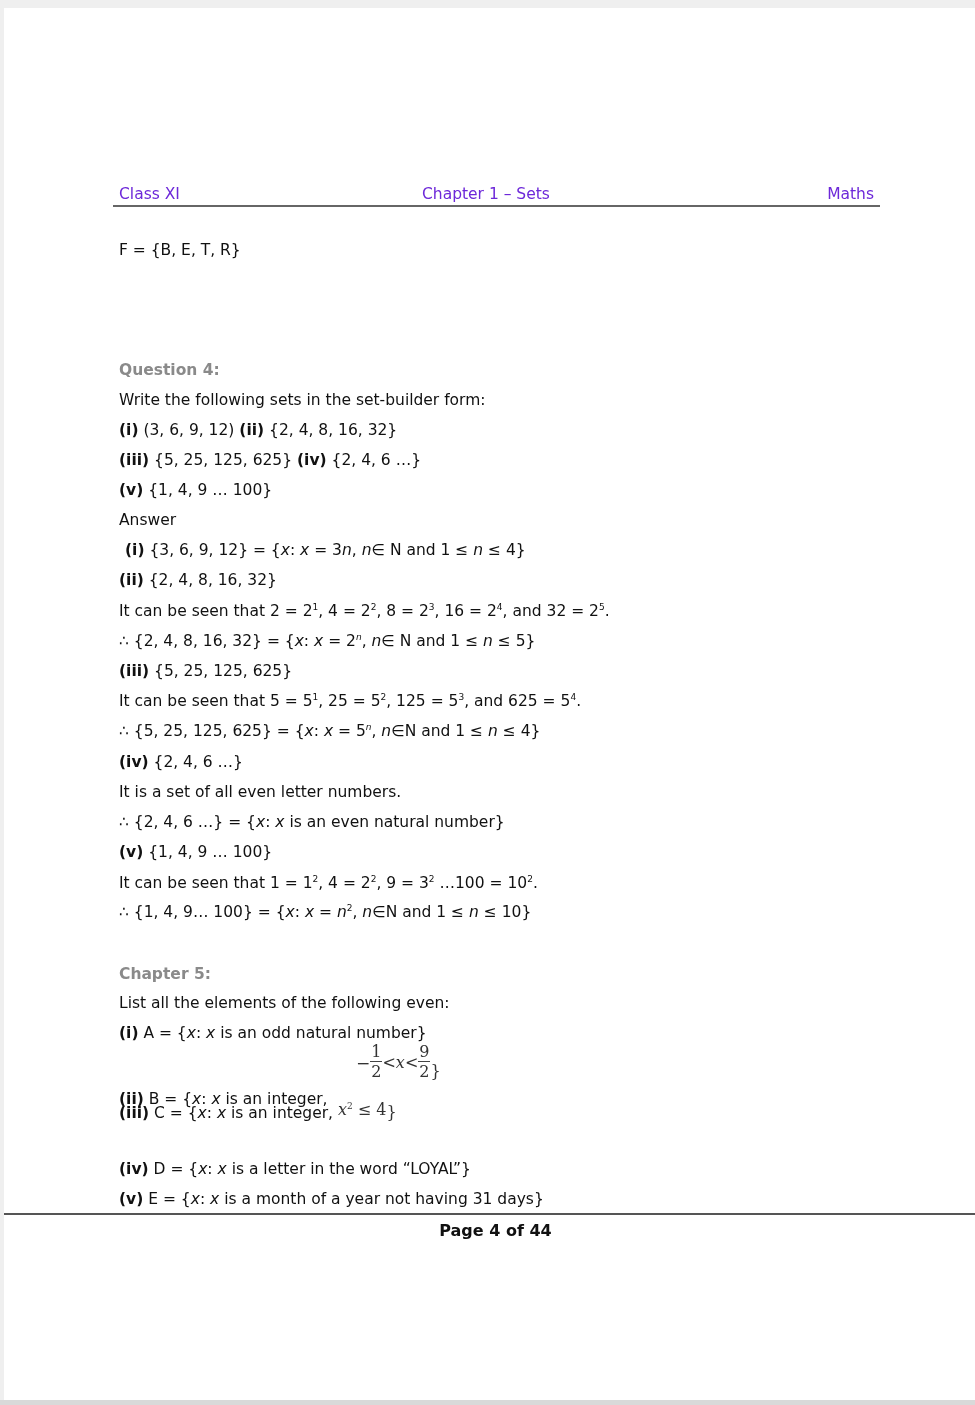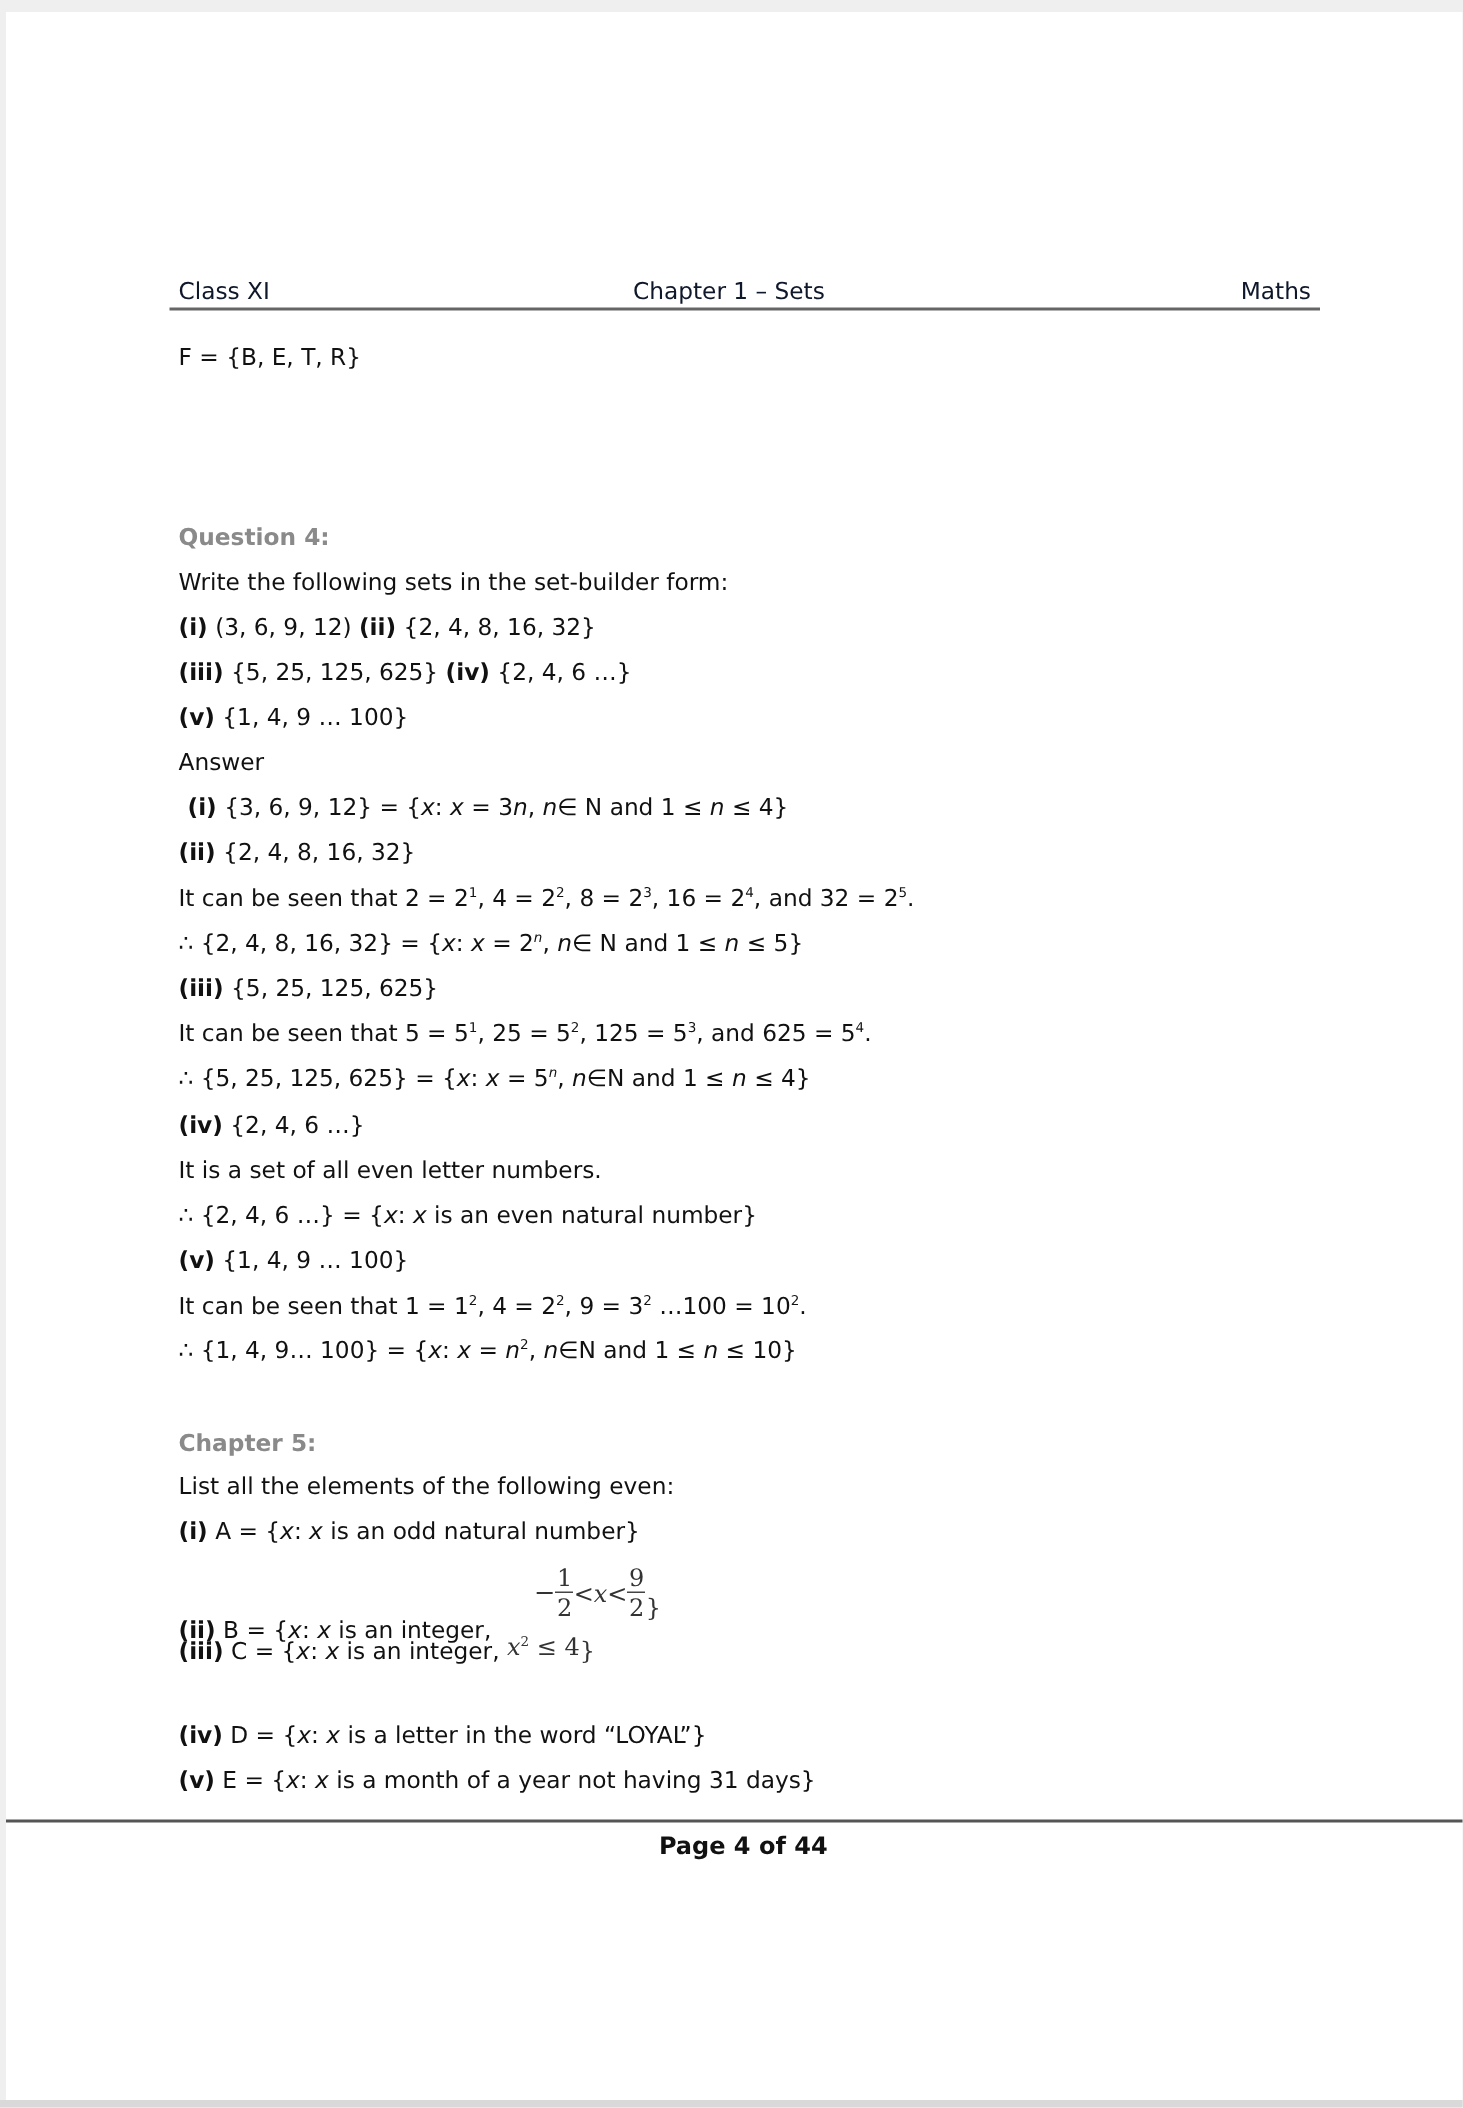--- a/index.html
+++ b/index.html
@@ -11,29 +11,29 @@
   }
   .page {
     position: absolute; left: 4px; top: 8px; width: 971px; height: 1392px;
     background: #ffffff;
   }
   .bottom-shade {
     position: absolute; left: 0; top: 1400px; width: 975px; height: 5px; background: #d9d9d9;
   }
   .hdr {
     position: absolute; top: 185px; left: 113px; width: 767px; height: 20px;
-    font-size: 15.5px; color: #0f172a;
+    font-size: 15.5px; color: #6d28d9;
     border-bottom: 2px solid #666;
   }
   .hdr span { position: absolute; top: 0; }
   .hdr .l { left: 6px; }
   .hdr .c { left: 309px; }
   .hdr .r { right: 6px; }
   .line {
-    position: absolute; left: 119px; font-size: 15.5px; white-space: nowrap; line-height: 20px;
+    position: absolute; left: 119px; font-size: 15.5px; white-space: nowrap; line-height: 20px; margin-top: 12px;
   }
   .q { color: #8a8a8a; font-weight: bold; }
   b { font-weight: bold; }
   i { font-style: italic; }
   sup { font-size: 9px; vertical-align: 6px; line-height: 0; }
   .frac {
     display: inline-flex; flex-direction: column; align-items: center; vertical-align: middle;
     font-size: 16px; line-height: 20px;
   }
   .frac .num { border-bottom: 1px solid #444; padding: 0 1px; line-height: 18px; }

